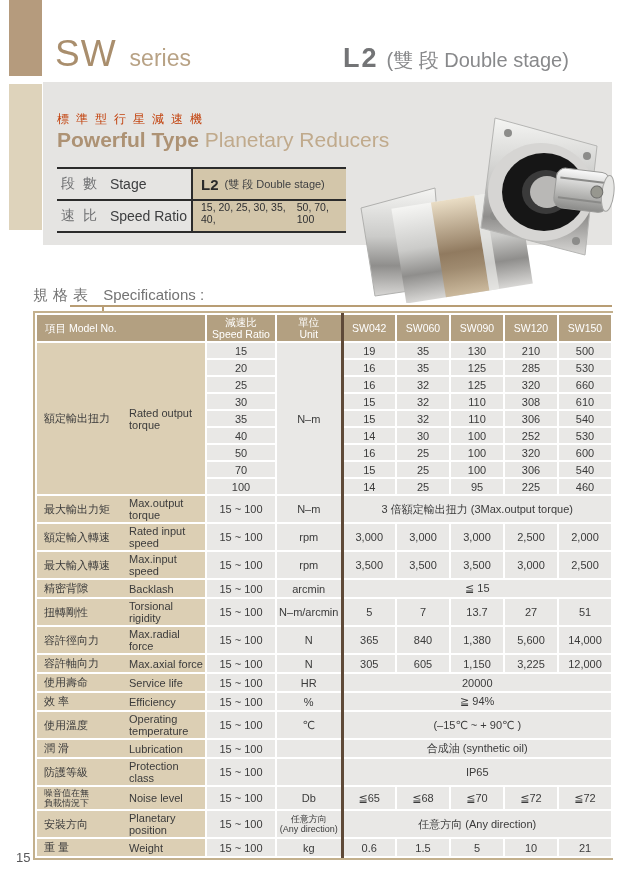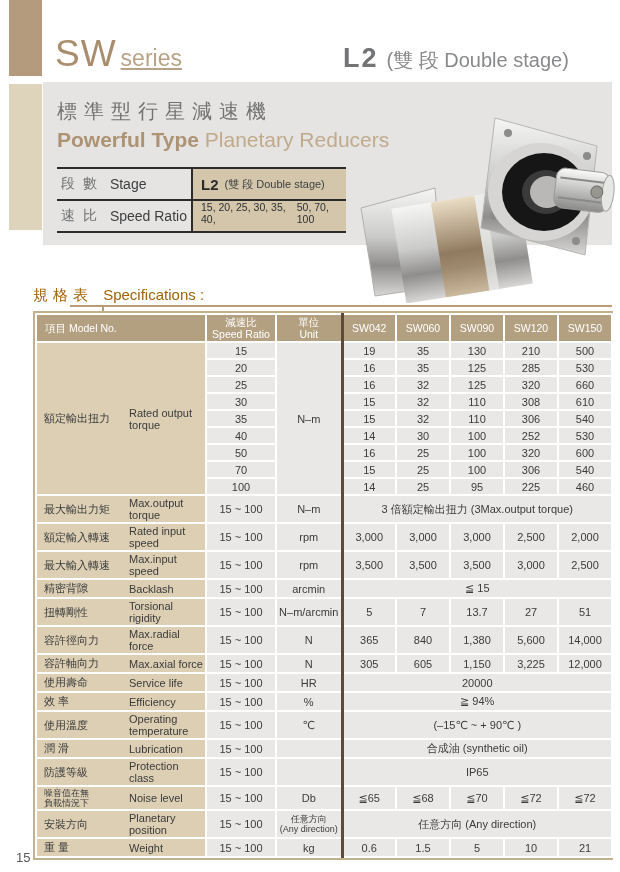--- a/index.html
+++ b/index.html
@@ -8,28 +8,28 @@
     font-family:"Liberation Sans", "DejaVu Sans", sans-serif; overflow:hidden;
     color:#3b3b3b;
   }
   
   .block-top    { position:absolute; left:9px; top:0;    width:33px; height:76px;  background:#b59b7d; }
   .block-bottom { position:absolute; left:9px; top:84px; width:33px; height:146px; background:#ded3bb; }
 
   
   .masthead { position:absolute; left:55px; top:33px; display:flex; align-items:baseline; }
   .masthead .sw     { font-size:37px; font-weight:normal; color:#a98e6d; letter-spacing:1px; }
-  .masthead .series { font-size:23px; color:#b8a285; margin-left:4px;text-decoration:underline; }
+  .masthead .series { font-size:23px; color:#b8a285; margin-left:13px; }
   .model-head { position:absolute; left:343px; top:43px; display:flex; align-items:baseline; }
   .model-head .l2     { font-size:27px; font-weight:bold; color:#737476; letter-spacing:2px; }
   .model-head .suffix { font-size:20px; color:#88898b; margin-left:8px; }
 
   
   .panel { position:absolute; left:43px; top:82px; width:569px; height:163px; background:#e5e4e2; }
-  .panel-cjk { position:absolute; left:14px; top:16px; font-size:20px; letter-spacing:7px; color:#737373; }
+  .panel-cjk { position:absolute; left:14px; top:29px; font-size:12px; letter-spacing:7px; color:#c2410c; }
   .panel-en  { position:absolute; left:14px; top:46px; font-size:21px; }
   .panel-en .bold  { font-weight:bold; color:#ad9274; }
   .panel-en .light { color:#c0aa8c; }
 
   
   .info-table { position:absolute; left:14px; top:85px; width:289px;
                 border-top:2px solid #2b2b2b; border-bottom:2px solid #2b2b2b; }
   .irow  { display:flex; height:30px; }
   .irow.rule { border-bottom:2px solid #2b2b2b;text-align:right; }
   .ileft { width:134px; display:flex; align-items:center; padding-left:4px; box-sizing:border-box; }
@@ -39,21 +39,21 @@
             display:flex; align-items:center; padding-left:8px; box-sizing:border-box; }
   .iright .vbold { font-size:15px; font-weight:bold; color:#2b2b2b; }
   .iright .vnote { font-size:11px; color:#3f4042; margin-left:6px; }
   .iright.two { flex-direction:row; justify-content:center; align-items:flex-start; }
   .iright.two div { font-size:10.5px; line-height:12px; color:#2f3032; }
 
   
   .photo { position:absolute; left:345px; top:88px; width:270px; height:215px; }
 
   
-  .spec-heading { position:absolute; left:33px; top:286px; font-size:15px; color:#a16207; }
+  .spec-heading { position:absolute; left:33px; top:286px; font-size:15px; color:#737373; }
   .spec-heading .cjk { letter-spacing:5px; }
   .spec-heading .en  { margin-left:6px; }
   .heading-rule { position:absolute; left:70px;  top:305px; width:542px; height:2px; background:#b89d74; }
   .heading-tick { position:absolute; left:102px; top:305px; width:2px;  height:8px; background:#b89d74; }
 
   
   .spec-table-wrap { position:absolute; left:33px; top:311px; width:580px;
                      border:2px solid #c3b08d; background:#ffffff; box-sizing:border-box; }
   table.spec { border-collapse:collapse; table-layout:fixed; width:100%;padding-left:20px; }
   table.spec th, table.spec td { border:2px solid #ffffff; text-align:center; padding:1px 2px; box-sizing:border-box; }

